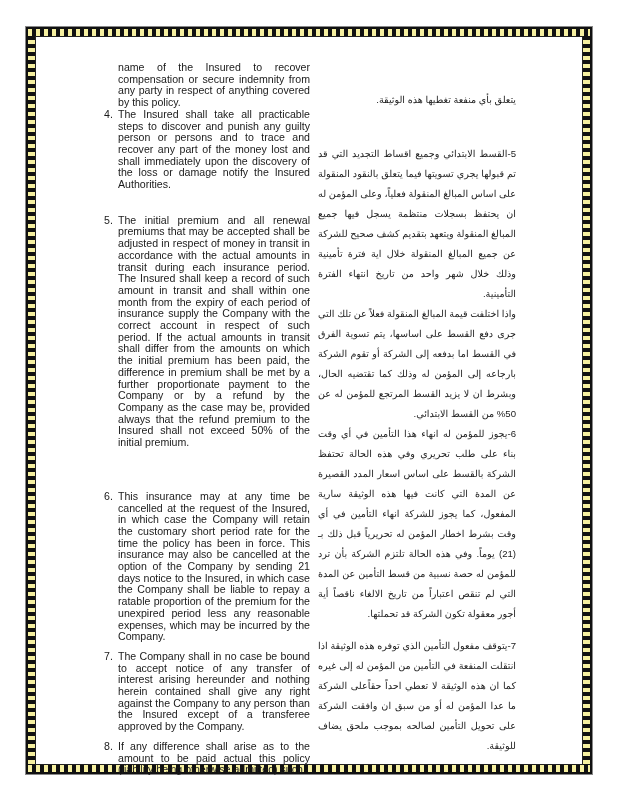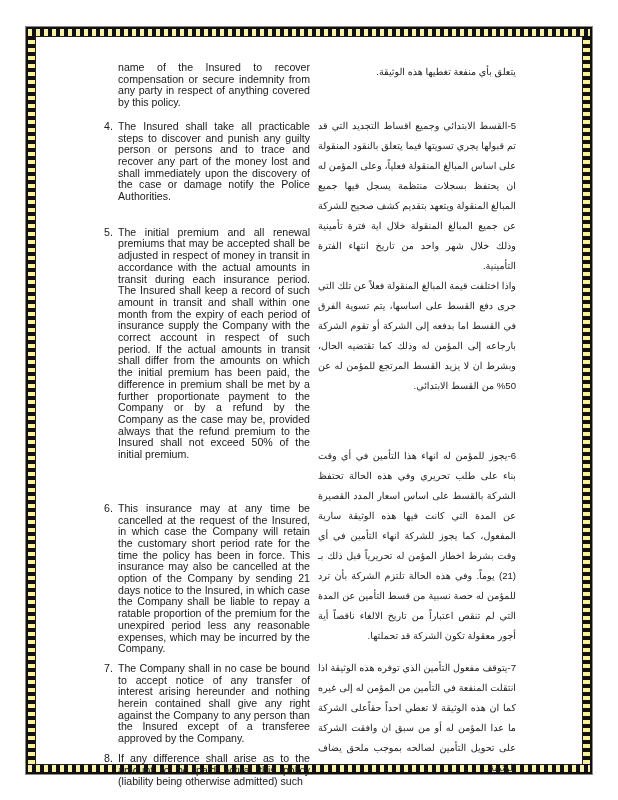--- a/index.html
+++ b/index.html
@@ -33,25 +33,25 @@
   .para-ar { margin: 0; }
 </style>
 </head>
 <body>
 
 <div class="frame">
   <div class="frame-inner"></div>
 </div>
 
 <div class="col-en">
-  <p class="para-en" style="padding-left:14px; margin-bottom:12px;">name of the Insured to recover compensation or secure indemnity from any party in respect of anything covered by this policy.</p>
+  <p class="para-en" style="padding-left:14px; ">name of the Insured to recover compensation or secure indemnity from any party in respect of anything covered by this policy.</p>
 
   <div class="item-en" style="margin-bottom:24px;">
     <span class="num">4.</span>
-    <span class="txt">The Insured shall take all practicable steps to discover and punish any guilty person or persons and to trace and recover any part of the money lost and shall immediately upon the discovery of the case or damage notify the Police Authorities.</span>
+    <span class="txt">The Insured shall take all practicable steps to discover and punish any guilty person or persons and to trace and recover any part of the money lost and shall immediately upon the discovery of the loss or damage notify the Insured Authorities.</span>
   </div>
 
   <div class="item-en" style="margin-bottom:42px;">
     <span class="num">5.</span>
     <span class="txt">The initial premium and all renewal premiums that may be accepted shall be adjusted in respect of money in transit in accordance with the actual amounts in transit during each insurance period. The Insured shall keep a record of such amount in transit and shall within one month from the expiry of each period of insurance supply the Company with the correct account in respect of such period. If the actual amounts in transit shall differ from the amounts on which the initial premium has been paid, the difference in premium shall be met by a further proportionate payment to the Company or by a refund by the Company as the case may be, provided always that the refund premium to the Insured shall not exceed 50% of the initial premium.</span>
   </div>
 
   <div class="item-en" style="margin-bottom:8px;">
     <span class="num">6.</span>
     <span class="txt">This insurance may at any time be cancelled at the request of the Insured, in which case the Company will retain the customary short period rate for the time the policy has been in force. This insurance may also be cancelled at the option of the Company by sending 21 days notice to the Insured, in which case the Company shall be liable to repay a ratable proportion of the premium for the unexpired period less any reasonable expenses, which may be incurred by the Company.</span>
@@ -62,19 +62,19 @@
     <span class="txt">The Company shall in no case be bound to accept notice of any transfer of interest arising hereunder and nothing herein contained shall give any right against the Company to any person than the Insured except of a transferee approved by the Company.</span>
   </div>
 
   <div class="item-en">
     <span class="num">8.</span>
     <span class="txt">If any difference shall arise as to the amount to be paid actual this policy (liability being otherwise admitted) such</span>
   </div>
 </div>
 
 <div class="col-ar">
-  <p class="para-ar" style="margin-bottom:34px;">يتعلق بأي منفعة تغطيها هذه الوثيقة.</p>
+  <p class="para-ar" style="margin-bottom:34px;margin-top:28px;">يتعلق بأي منفعة تغطيها هذه الوثيقة.</p>
   <p class="para-ar">5-القسط الابتدائي وجميع اقساط التجديد التي قد تم قبولها يجري تسويتها فيما يتعلق بالنقود المنقولة على اساس المبالغ المنقولة فعلياً، وعلى المؤمن له ان يحتفظ بسجلات منتظمة يسجل فيها جميع المبالغ المنقولة ويتعهد بتقديم كشف صحيح للشركة عن جميع المبالغ المنقولة خلال اية فترة تأمينية وذلك خلال شهر واحد من تاريخ انتهاء الفترة التأمينية.</p>
-  <p class="para-ar" style="margin-bottom:50px;">واذا اختلفت قيمة المبالغ المنقولة فعلاً عن تلك التي جرى دفع القسط على اساسها، يتم تسوية الفرق في القسط اما بدفعه إلى الشركة أو تقوم الشركة بارجاعه إلى المؤمن له وذلك كما تقتضيه الحال، وبشرط ان لا يزيد القسط المرتجع للمؤمن له عن 50% من القسط الابتدائي.</p>
+  <p class="para-ar" style="">واذا اختلفت قيمة المبالغ المنقولة فعلاً عن تلك التي جرى دفع القسط على اساسها، يتم تسوية الفرق في القسط اما بدفعه إلى الشركة أو تقوم الشركة بارجاعه إلى المؤمن له وذلك كما تقتضيه الحال، وبشرط ان لا يزيد القسط المرتجع للمؤمن له عن 50% من القسط الابتدائي.</p>
   <p class="para-ar" style="margin-bottom:12px;">6-يجوز للمؤمن له انهاء هذا التأمين في أي وقت بناء على طلب تحريري وفي هذه الحالة تحتفظ الشركة بالقسط على اساس اسعار المدد القصيرة عن المدة التي كانت فيها هذه الوثيقة سارية المفعول، كما يجوز للشركة انهاء التأمين في أي وقت بشرط اخطار المؤمن له تحريرياً قبل ذلك بـ (21) يوماً. وفي هذه الحالة تلتزم الشركة بأن ترد للمؤمن له حصة نسبية من قسط التأمين عن المدة التي لم تنقص اعتباراً من تاريخ الالغاء ناقصاً أية أجور معقولة تكون الشركة قد تحملتها.</p>
   <p class="para-ar" style="margin-bottom:6px;">7-يتوقف مفعول التأمين الذي توفره هذه الوثيقة اذا انتقلت المنفعة في التأمين من المؤمن له إلى غيره كما ان هذه الوثيقة لا تعطي احداً حقاًعلى الشركة ما عدا المؤمن له أو من سبق ان وافقت الشركة على تحويل التأمين لصالحه بموجب ملحق يضاف للوثيقة.</p>
 
 </div>
 
 </body></html>

